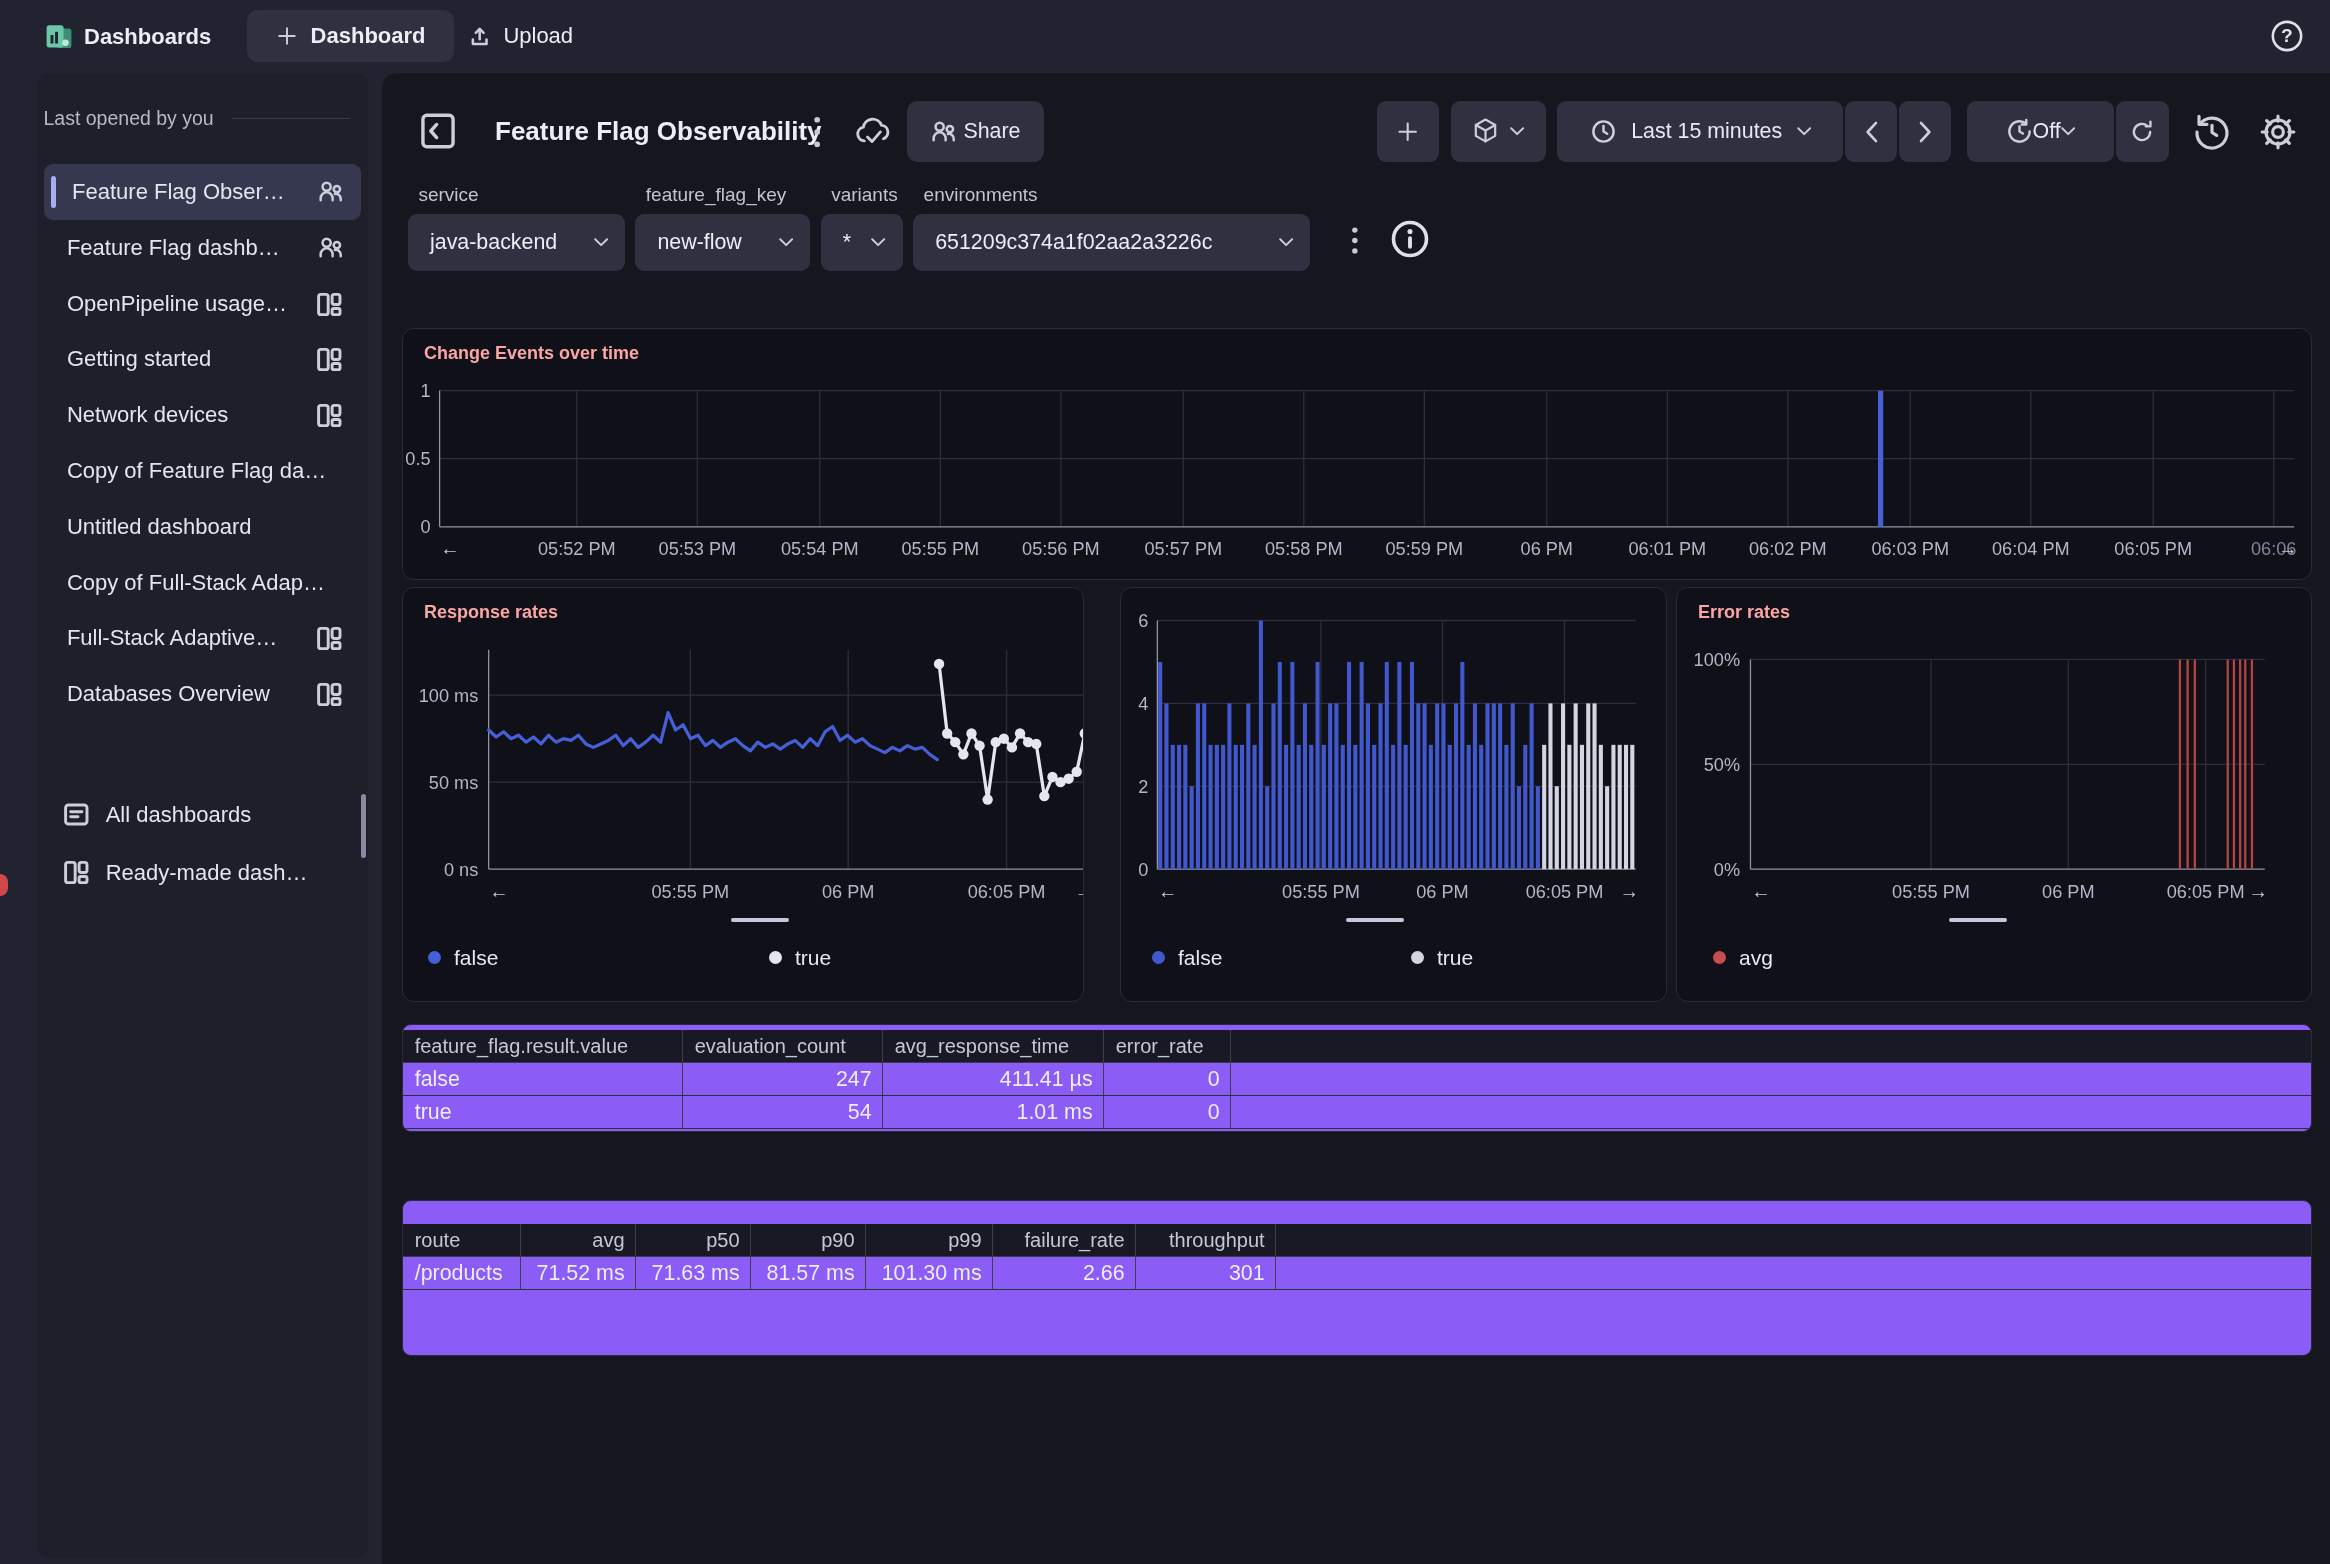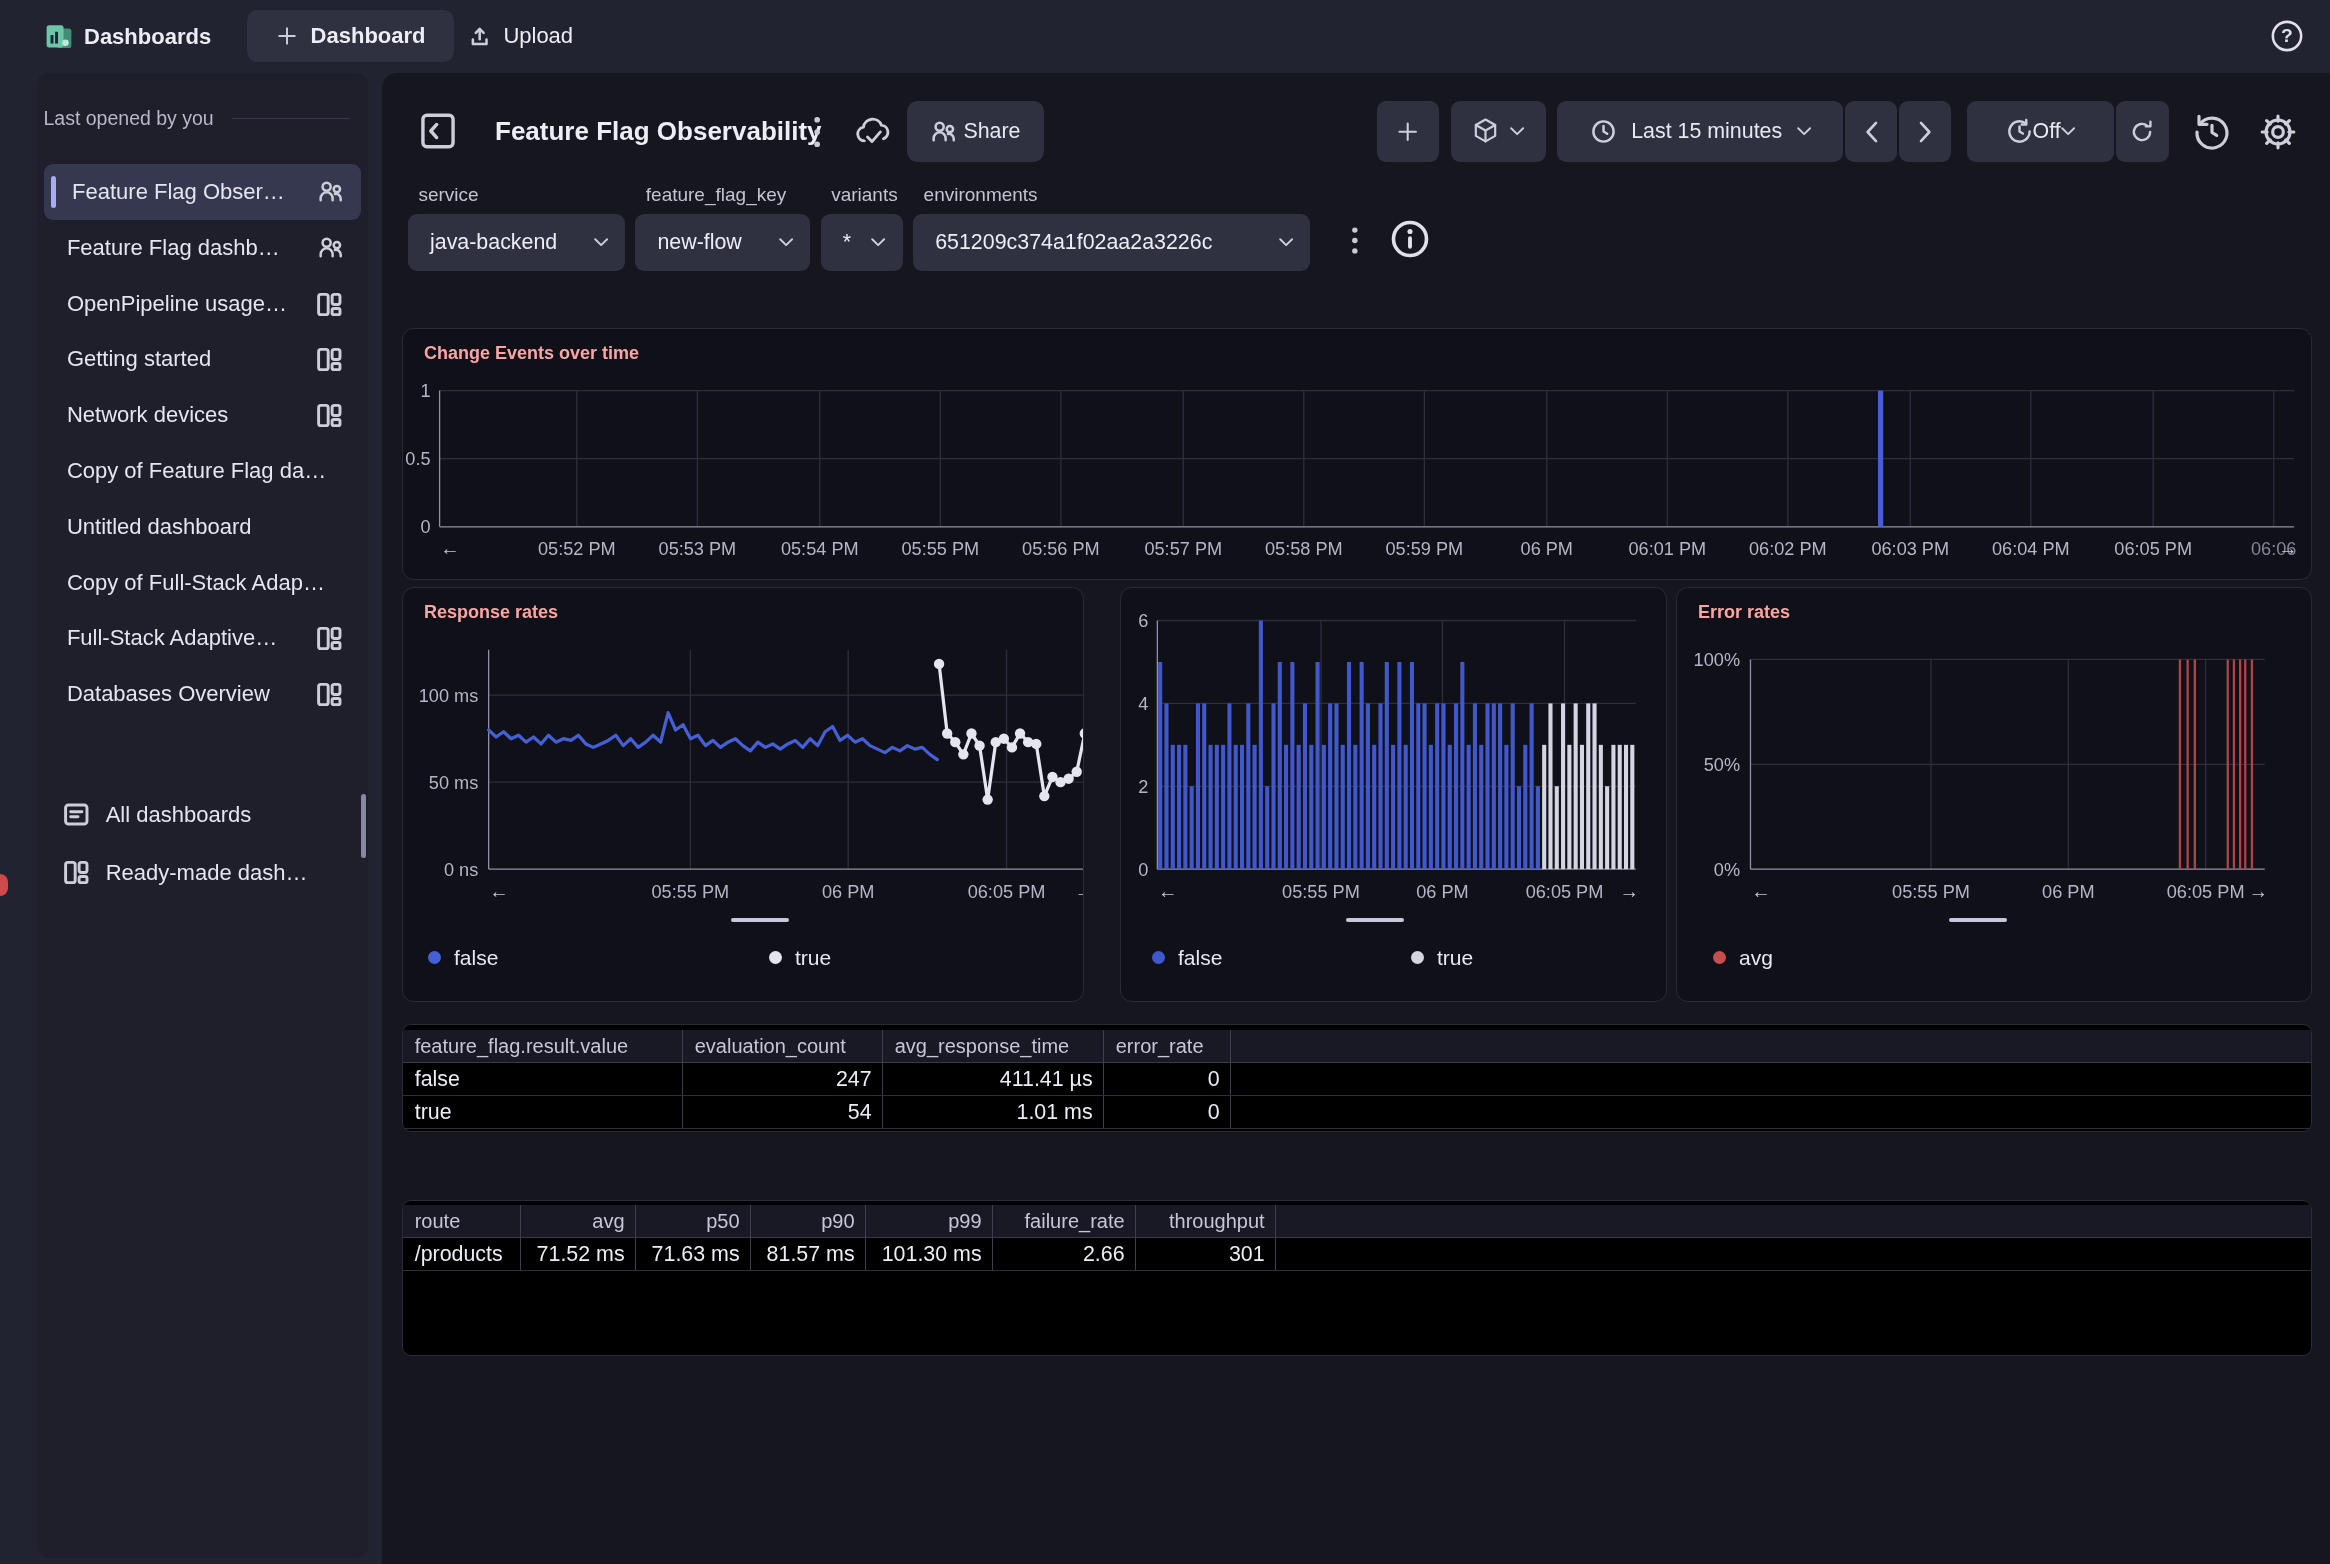--- a/index.html
+++ b/index.html
@@ -41,21 +41,21 @@
   .f-pill{background:#2f3140;border-radius:9px;height:57px;display:flex;align-items:center;
           justify-content:space-between;font-size:21.4px;color:#ecedf5;padding:0 17px 0 22px;box-sizing:border-box;}
   #filters{position:absolute;left:408px;top:184px;display:flex;gap:10.4px;align-items:flex-start;}
   
   .tile{position:absolute;background:#101019;border:1.3px solid #2a2b39;border-radius:11.7px;box-sizing:border-box;overflow:hidden;}
   .tile-title{position:absolute;left:21px;top:14.3px;font-size:18px;font-weight:600;color:#fca5a5;}
   .scrollhint{position:absolute;width:58px;height:3.9px;border-radius:1.9px;background:#c6c7da;}
   .legend-item{position:absolute;display:flex;align-items:center;gap:13px;font-size:21px;color:#e7e8f1;height:23.4px;}
   .legend-dot{width:13px;height:13px;border-radius:50%;}
   
-  .tpanel{position:absolute;background:#000000;border:1.3px solid #2a2b39;border-radius:9px;box-sizing:border-box;overflow:hidden;}
+  .tpanel{position:absolute;background:#8b5cf6;border:1.3px solid #2a2b39;border-radius:9px;box-sizing:border-box;overflow:hidden;}
   .trow{display:flex;align-items:stretch;}
   .thead{background:#181925;border-bottom:1.3px solid #3a3b4a;}
   .trow.body{border-bottom:0.6px solid #2e2f3e;}
   .tcell{display:flex;align-items:center;font-size:21.4px;color:#ecedf5;box-sizing:border-box;
          border-right:1px solid #3e3f4e;padding:0 10.4px 0 11.7px;height:32px;white-space:nowrap;}
   .thead .tcell{font-size:20px;color:#c6c7d6;}
   .tcell.right{justify-content:flex-end;}
   .tcell.fill{border-right:none;flex:1;}
   #edge-pill{left:0;top:874px;width:7.8px;height:22px;background:#cf4949;border-radius:0 11px 11px 0;}
   svg{display:block;}
@@ -667,21 +667,21 @@
         <div class="tcell fill"></div>
       </div>
       <div class="trow body">
         <div class="tcell" style="width: 280px;">true</div>
         <div class="tcell right" style="width: 200px;">54</div>
         <div class="tcell right" style="width: 221px;">1.01 ms</div>
         <div class="tcell right" style="width: 127px;">0</div>
         <div class="tcell fill"></div>
       </div>
     </div>
-  <div id="table2" class="tpanel" style="left: 402px; top: 1200px; width: 1910px; height: 156px; padding-top: 4px;">
+  <div id="table2" class="tpanel" style="left: 402px; top: 1200px; width: 1910px; height: 156px; padding-top: 23px;">
       <div class="trow thead">
         <div class="tcell" style="width: 118px;">route</div>
         <div class="tcell right" style="width: 115px;">avg</div>
         <div class="tcell right" style="width: 115px;">p50</div>
         <div class="tcell right" style="width: 115px;">p90</div>
         <div class="tcell right" style="width: 127px;">p99</div>
         <div class="tcell right" style="width: 143px;">failure_rate</div>
         <div class="tcell right" style="width: 140px;">throughput</div>
         <div class="tcell fill"></div>
       </div>

